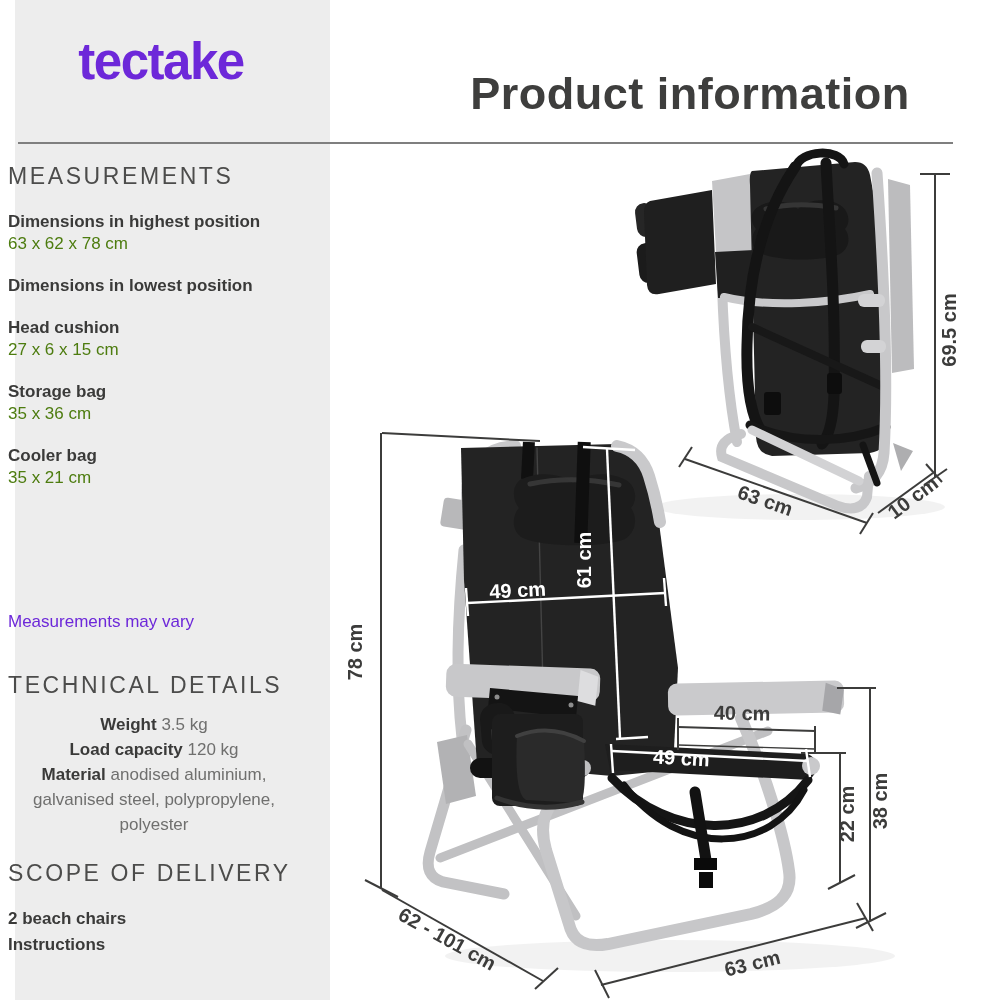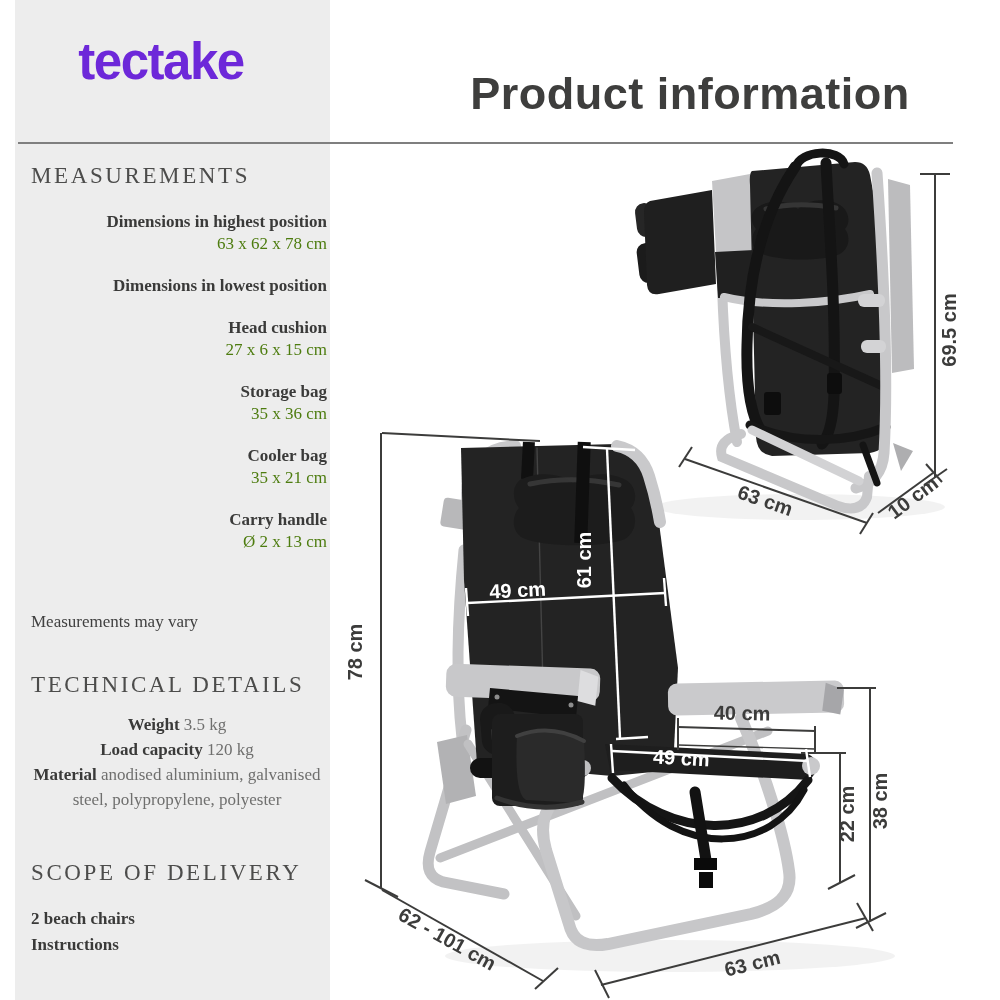--- a/index.html
+++ b/index.html
@@ -3,26 +3,26 @@
 <meta charset="utf-8">
 <style>
   html,body{margin:0;padding:0;}
   body{width:1000px;height:1000px;position:relative;overflow:hidden;background:#ffffff;
        font-family:"Liberation Sans",sans-serif;color:#3c3c3b;}
   .sidebar{position:absolute;left:15px;top:0;width:315px;height:1000px;background:#ededed;}
   .logo-block{position:absolute;left:15px;top:36px;width:292px;text-align:center;}
   .logo{font-size:51px;font-weight:bold;letter-spacing:-1.5px;color:#6d28d9;line-height:52px;}
   .tagline{font-size:21px;letter-spacing:1.5px;color:#5a5a59;margin-top:0px;}
   .divider{position:absolute;left:18px;top:142px;width:935px;height:0;border-top:2px solid #7f7f7f;}
-  .sb{position:absolute;left:31px;width:296px;font-family:Liberation Serif, serif;}
+  .sb{position:absolute;left:8px;width:296px;}
   .sb-heading{font-size:23px;font-weight:400;letter-spacing:2.6px;color:#4c4c4b;}
   .m-item{margin-bottom:20px;}
   .m-label{font-size:17px;font-weight:bold;color:#3a3a39;line-height:22px;}
   .m-value{font-size:17px;color:#4d7c0f;line-height:22px;}
-  .note{font-size:17px;color:#404040;}
+  .note{font-size:17px;color:#6d28d9;}
   .tech-line{margin:0;font-size:17px;line-height:25px;color:#6f6f6e;max-width:292px;}
   .tech-line b{color:#3a3a39;}
   .dl-item{font-size:17px;font-weight:bold;color:#3a3a39;line-height:26px;}
   .page-title{position:absolute;left:380px;top:44px;width:620px;text-align:center;
               font-size:45px;font-weight:bold;color:#3e3e3d;letter-spacing:0.5px;margin-top:24px;}
   svg{position:absolute;}
   svg text{font-family:"Liberation Sans",sans-serif;font-weight:bold;font-size:20px;}
 </style>
 </head>
 <body>
@@ -32,43 +32,39 @@
 <div class="logo-block">
   <div class="logo">tectake</div>
 </div>
 
 <div class="divider"></div>
 
 <div class="page-title">Product information</div>
 
 <div class="sb sb-heading" style="top:163px;">MEASUREMENTS</div>
 
-<div class="sb" style="top:211px;text-align:right;">
+<div class="sb" style="top:211px;">
   <div class="m-item">
     <div class="m-label">Dimensions in highest position</div>
     <div class="m-value">63 x 62 x 78 cm</div>
   </div>
   <div class="m-item">
     <div class="m-label">Dimensions in lowest position</div>
   </div>
   <div class="m-item">
     <div class="m-label">Head cushion</div>
     <div class="m-value">27 x 6 x 15 cm</div>
   </div>
   <div class="m-item">
     <div class="m-label">Storage bag</div>
     <div class="m-value">35 x 36 cm</div>
   </div>
   <div class="m-item">
     <div class="m-label">Cooler bag</div>
     <div class="m-value">35 x 21 cm</div>
-  </div>
-  <div class="m-item">
-    <div class="m-label">Carry handle</div>
-    <div class="m-value">Ø 2 x 13 cm</div>
   </div>
 </div>
 
 <div class="sb note" style="top:612px;">Measurements may vary</div>
 
 <div class="sb sb-heading" style="top:672px;">TECHNICAL DETAILS</div>
 
 <div class="sb" style="top:712px;text-align:center;">
   <p class="tech-line"><b>Weight</b> <span>3.5 kg</span></p>
   <p class="tech-line"><b>Load capacity</b> <span>120 kg</span></p>

